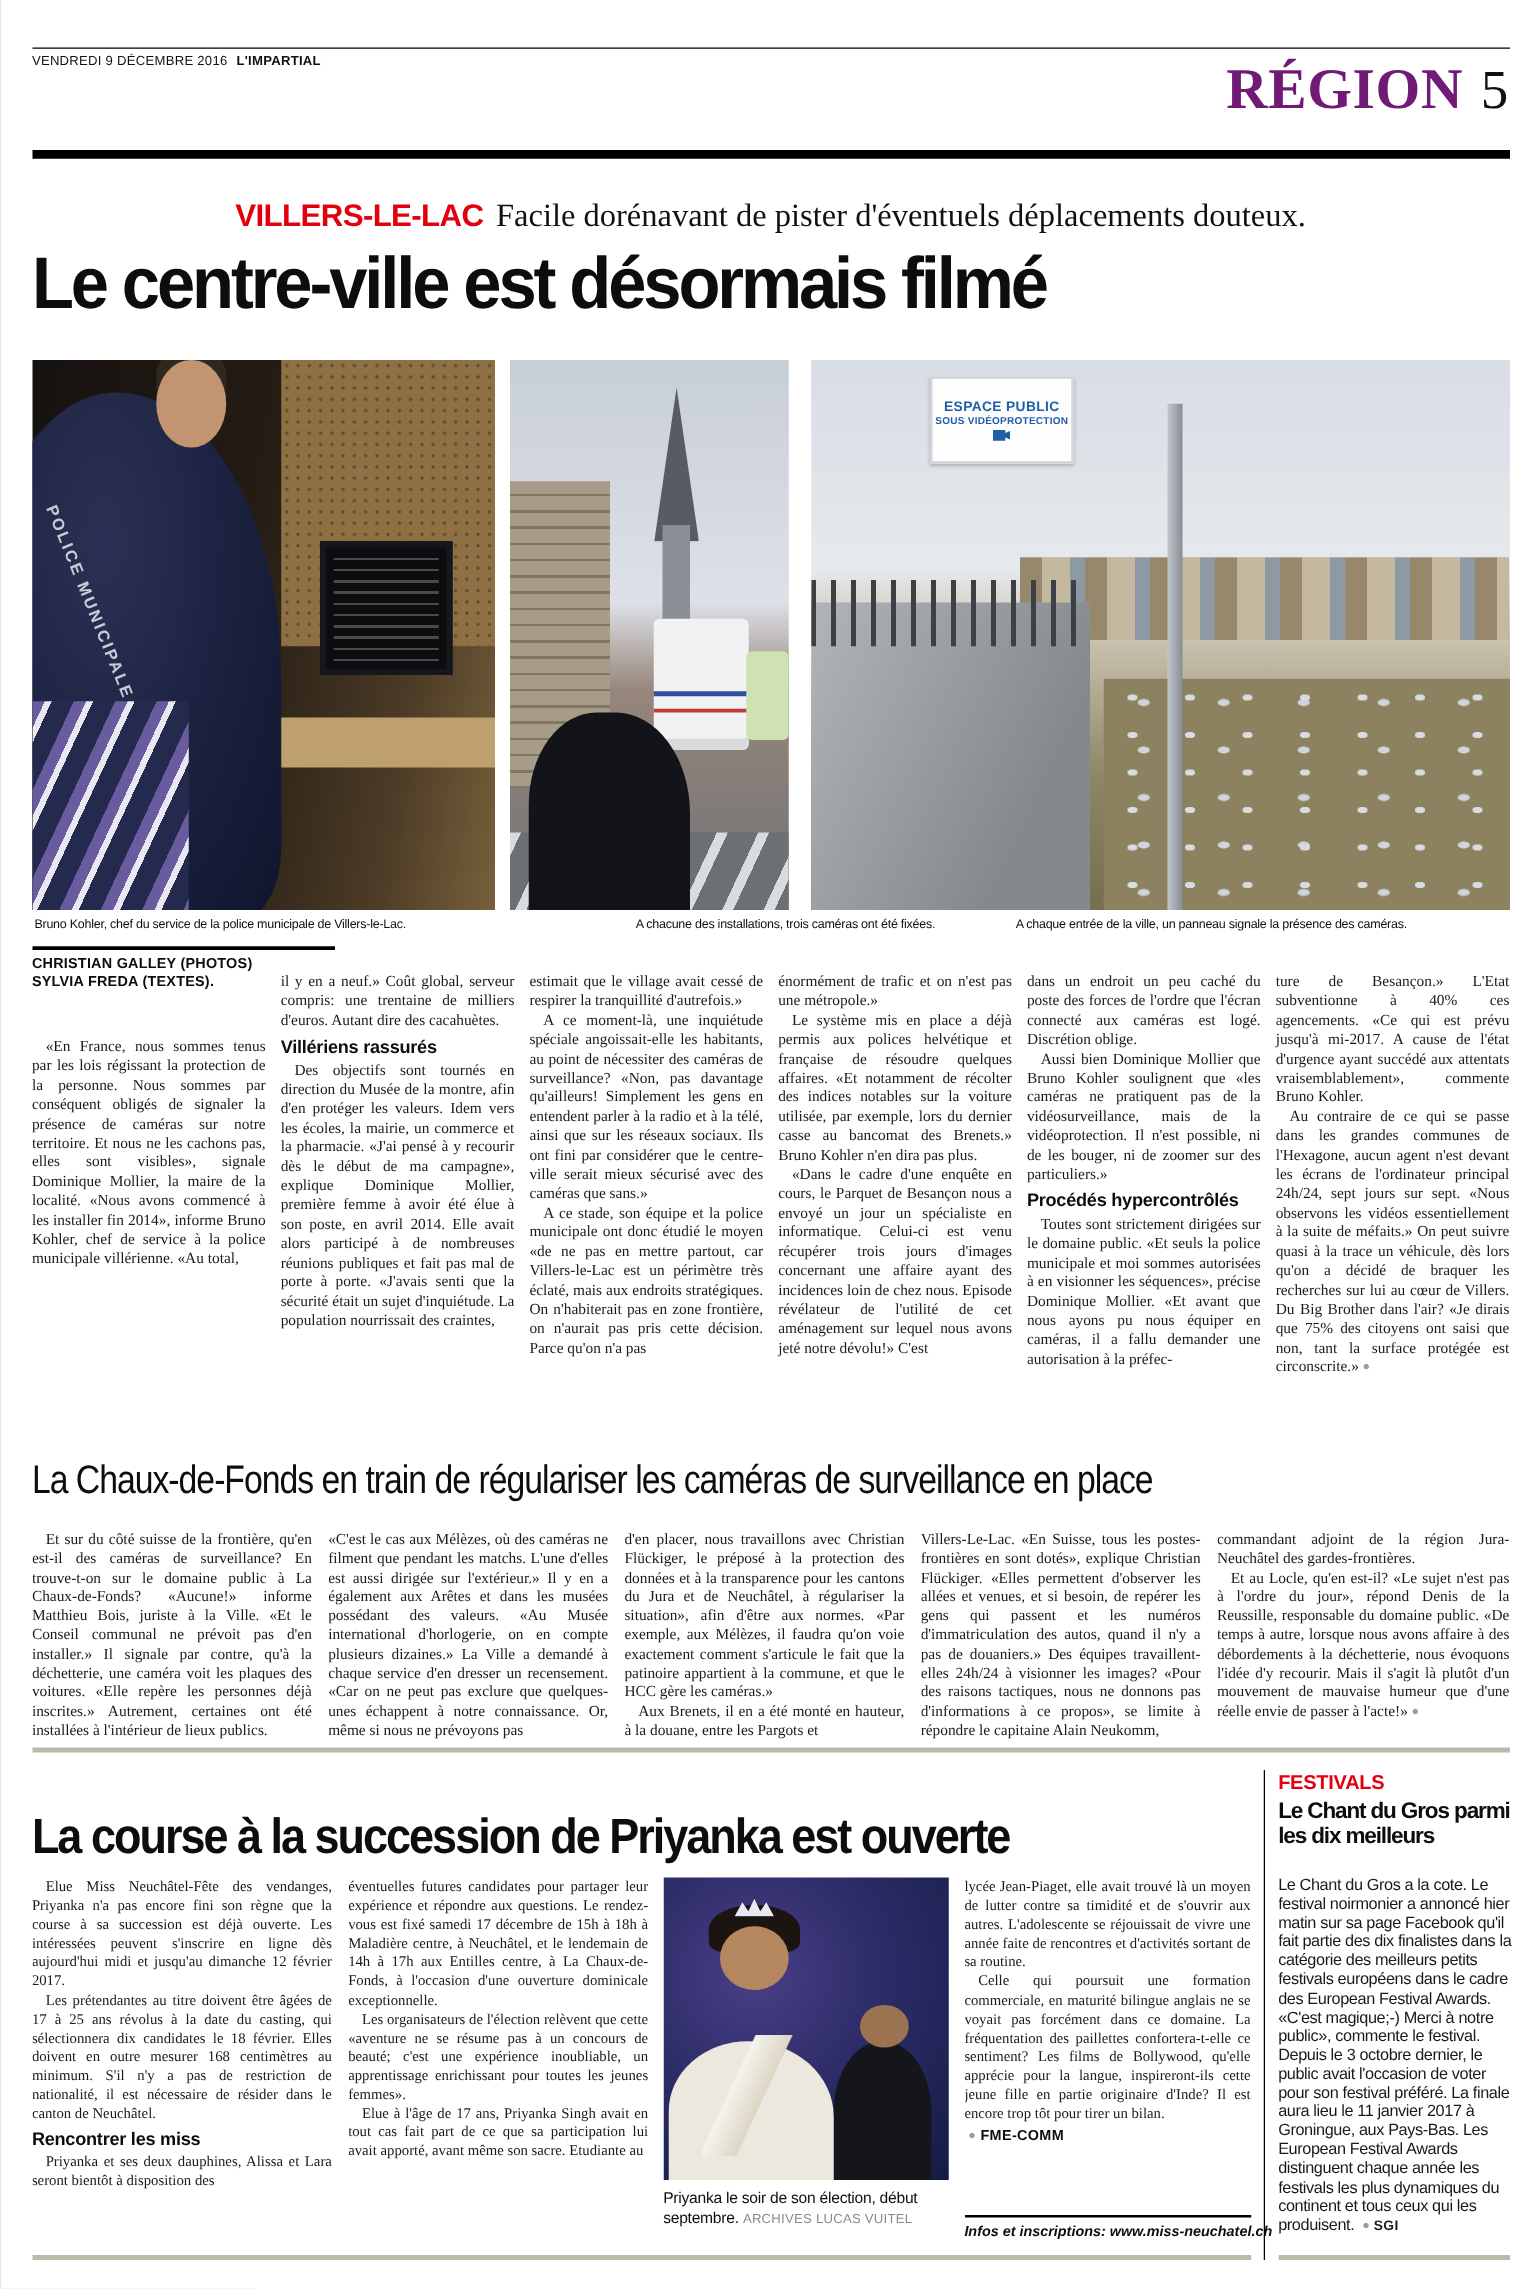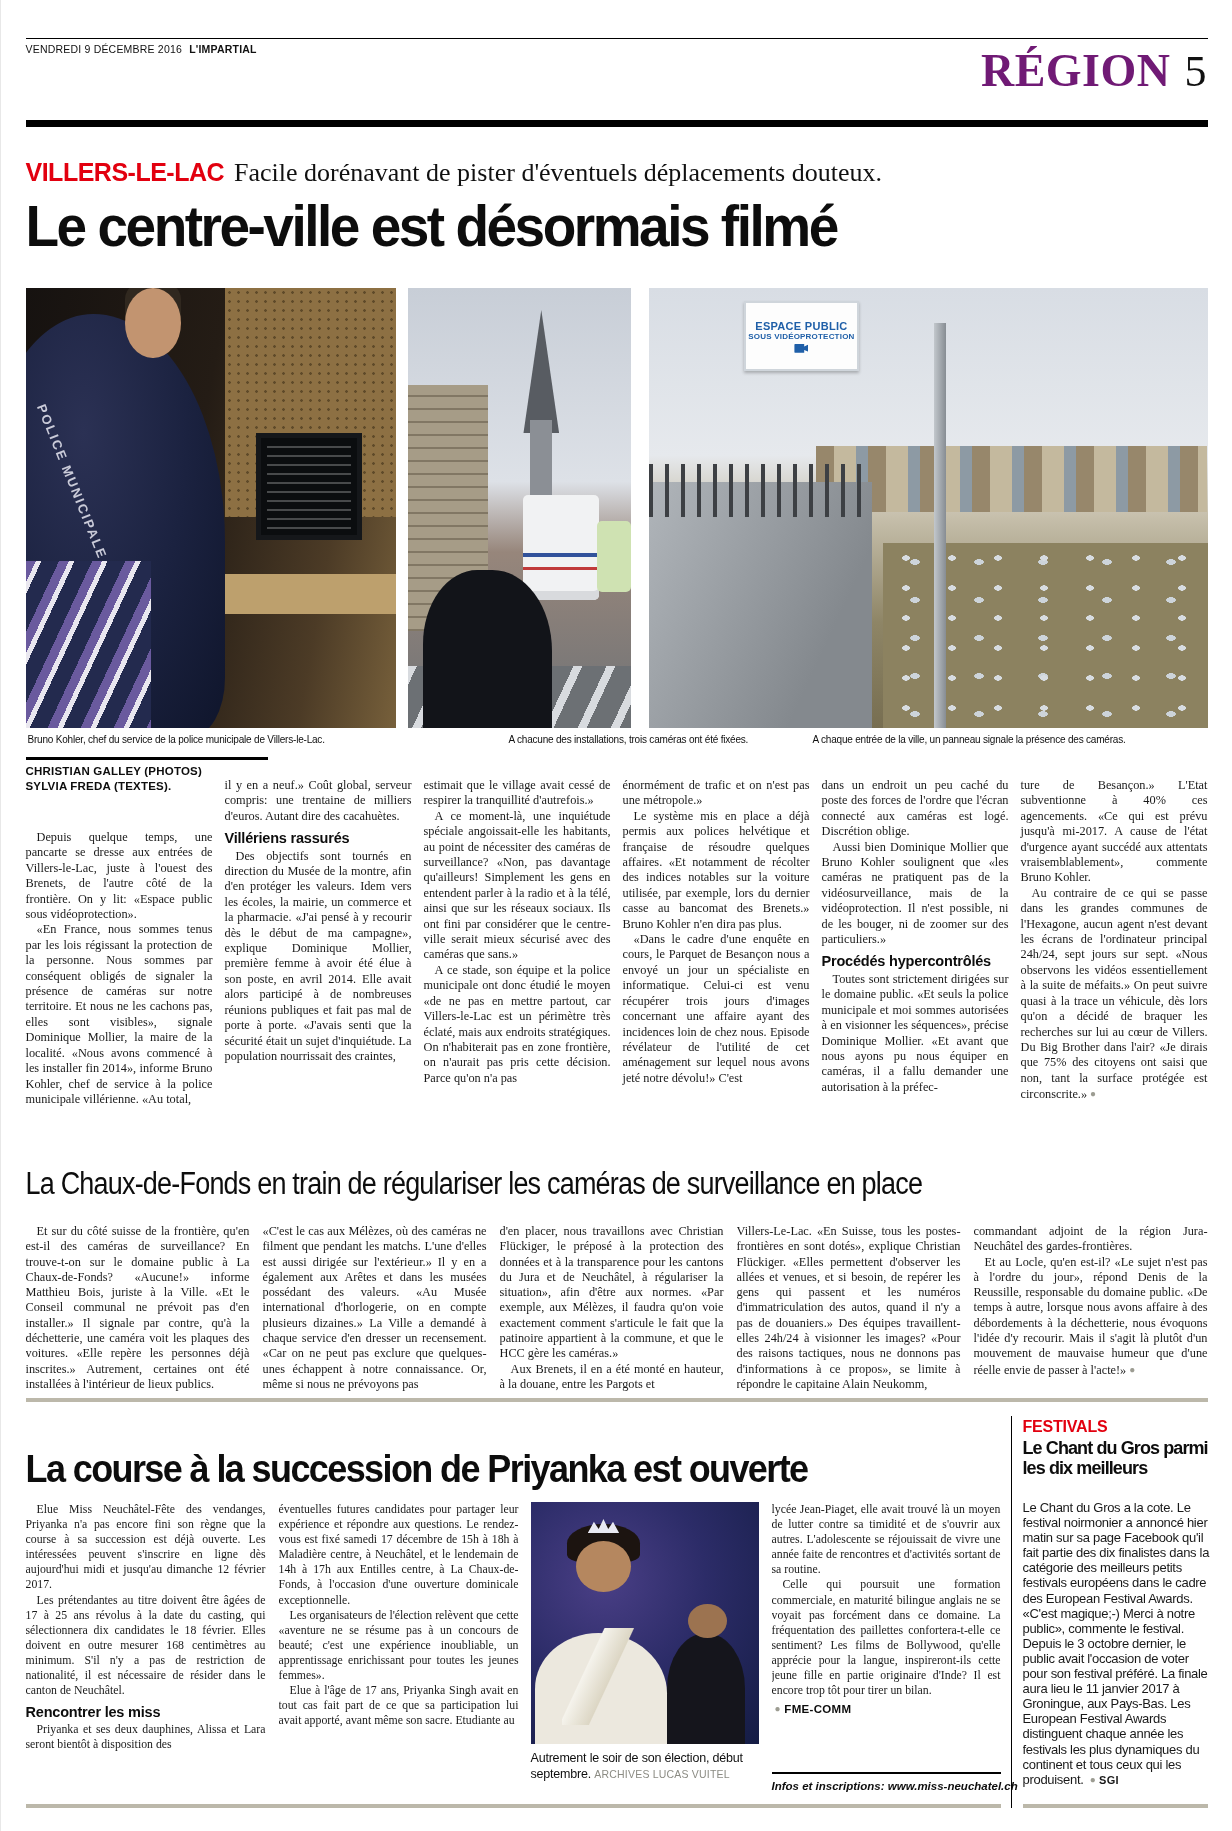--- a/index.html
+++ b/index.html
@@ -10,21 +10,21 @@
   .top-rule{position:absolute;left:25px;width:1182px;top:38px;border-top:1.5px solid #000;}
   .dateline{position:absolute;left:25px;top:43px;font-family:"Liberation Sans","DejaVu Sans",sans-serif;
             font-size:10.5px;letter-spacing:.2px;color:#111;}
   .dateline .paper{font-weight:bold;margin-left:4px;}
   .section-head{position:absolute;right:25px;top:44px;text-align:right;}
   .section-name{font-family:"Liberation Serif",serif;font-weight:bold;font-size:46px;color:#701a75;letter-spacing:.5px;text-align:right;}
   .page-num{font-family:"Liberation Serif",serif;font-size:44px;color:#111;margin-left:14px;font-weight:400;}
   .thick-rule{position:absolute;left:25px;width:1182px;top:120px;height:7px;background:#000;}
 
   
-  .ma-kicker{position:absolute;left:25px;top:158px;width:1182px;white-space:nowrap;}
+  .ma-kicker{position:absolute;left:25px;top:158px;width:1182px;white-space:nowrap;text-align:center;}
   .kick-label{font-family:"Liberation Sans",sans-serif;font-weight:800;font-size:25px;color:#e2000f;
               letter-spacing:-.5px;margin-right:10px;}
   .kick-text{font-size:26px;color:#111;}
   .ma-headline{position:absolute;left:25px;top:192px;margin:0;width:1182px;
                font-family:"Liberation Sans","DejaVu Sans",sans-serif;font-weight:800;font-size:55px;
                letter-spacing:-2.5px;color:#0d0d0d;transform:scaleY(1.06);transform-origin:left top;}
 
   
   .photo{position:absolute;top:288px;height:440px;overflow:hidden;}
   .ph-shape{position:absolute;}
@@ -209,21 +209,20 @@
   <div class="photo-cap cap2">A chacune des installations, trois caméras ont été fixées.</div>
   <div class="photo-cap cap3">A chaque entrée de la ville, un panneau signale la présence des caméras.</div>
 
   <div class="credit-rule"></div>
   <div class="credit">
     <div>CHRISTIAN GALLEY (PHOTOS)</div>
     <div>SYLVIA FREDA (TEXTES).</div>
   </div>
 
   <div class="bodycol c1">
-    <p>Depuis quelque temps, une pancarte se dresse aux entrées de Villers-le-Lac, juste à l'ouest des Brenets, de l'autre côté de la frontière. On y lit: «Espace public sous vidéoprotection».</p>
     <p>«En France, nous sommes tenus par les lois régissant la protection de la personne. Nous sommes par conséquent obligés de signaler la présence de caméras sur notre territoire. Et nous ne les cachons pas, elles sont visibles», signale Dominique Mollier, la maire de la localité. «Nous avons commencé à les installer fin 2014», informe Bruno Kohler, chef de service à la police municipale villérienne. «Au total,</p>
   </div>
   <div class="bodycol c2">
     <p class="cont">il y en a neuf.» Coût global, serveur compris: une trentaine de milliers d'euros. Autant dire des cacahuètes.</p>
     <h4 class="subhead">Villériens rassurés</h4>
     <p>Des objectifs sont tournés en direction du Musée de la montre, afin d'en protéger les valeurs. Idem vers les écoles, la mairie, un commerce et la pharmacie. «J'ai pensé à y recourir dès le début de ma campagne», explique Dominique Mollier, première femme à avoir été élue à son poste, en avril 2014. Elle avait alors participé à de nombreuses réunions publiques et fait pas mal de porte à porte. «J'avais senti que la sécurité était un sujet d'inquiétude. La population nourrissait des craintes,</p>
   </div>
   <div class="bodycol c4">
     <p class="cont">énormément de trafic et on n'est pas une métropole.»</p>
     <p>Le système mis en place a déjà permis aux polices helvétique et française de résoudre quelques affaires. «Et notamment de récolter des indices notables sur la voiture utilisée, par exemple, lors du dernier casse au bancomat des Brenets.» Bruno Kohler n'en dira pas plus.</p>
@@ -282,21 +281,21 @@
   <div class="ba-photo">
     <div class="ph-shape pp-friend-body"></div>
     <div class="ph-shape pp-friend-face"></div>
     <div class="ph-shape pp-hair"></div>
     <div class="ph-shape pp-tiara"></div>
     <div class="ph-shape pp-face"></div>
     <div class="ph-shape pp-dress"></div>
     <div class="ph-shape pp-sash"></div>
   </div>
   <div class="ba-caption">
-    <span>Autrement le soir de son élection, début septembre.</span>
+    <span>Priyanka le soir de son élection, début septembre.</span>
     <span class="cap-credit">ARCHIVES LUCAS VUITEL</span>
   </div>
 
   <div class="bacol b3">
     <p class="cont">lycée Jean-Piaget, elle avait trouvé là un moyen de lutter contre sa timidité et de s'ouvrir aux autres. L'adolescente se réjouissait de vivre une année faite de rencontres et d'activités sortant de sa routine.</p>
     <p>Celle qui poursuit une formation commerciale, en maturité bilingue anglais ne se voyait pas forcément dans ce domaine. La fréquentation des paillettes confortera-t-elle ce sentiment? Les films de Bollywood, qu'elle apprécie pour la langue, inspireront-ils cette jeune fille en partie originaire d'Inde? Il est encore trop tôt pour tirer un bilan.</p>
     <div class="sig"><span class="endmark">●</span> <span>FME-COMM</span></div>
   </div>
   <div class="infos-rule"></div>
   <div class="infos">Infos et inscriptions: www.miss-neuchatel.ch</div>

